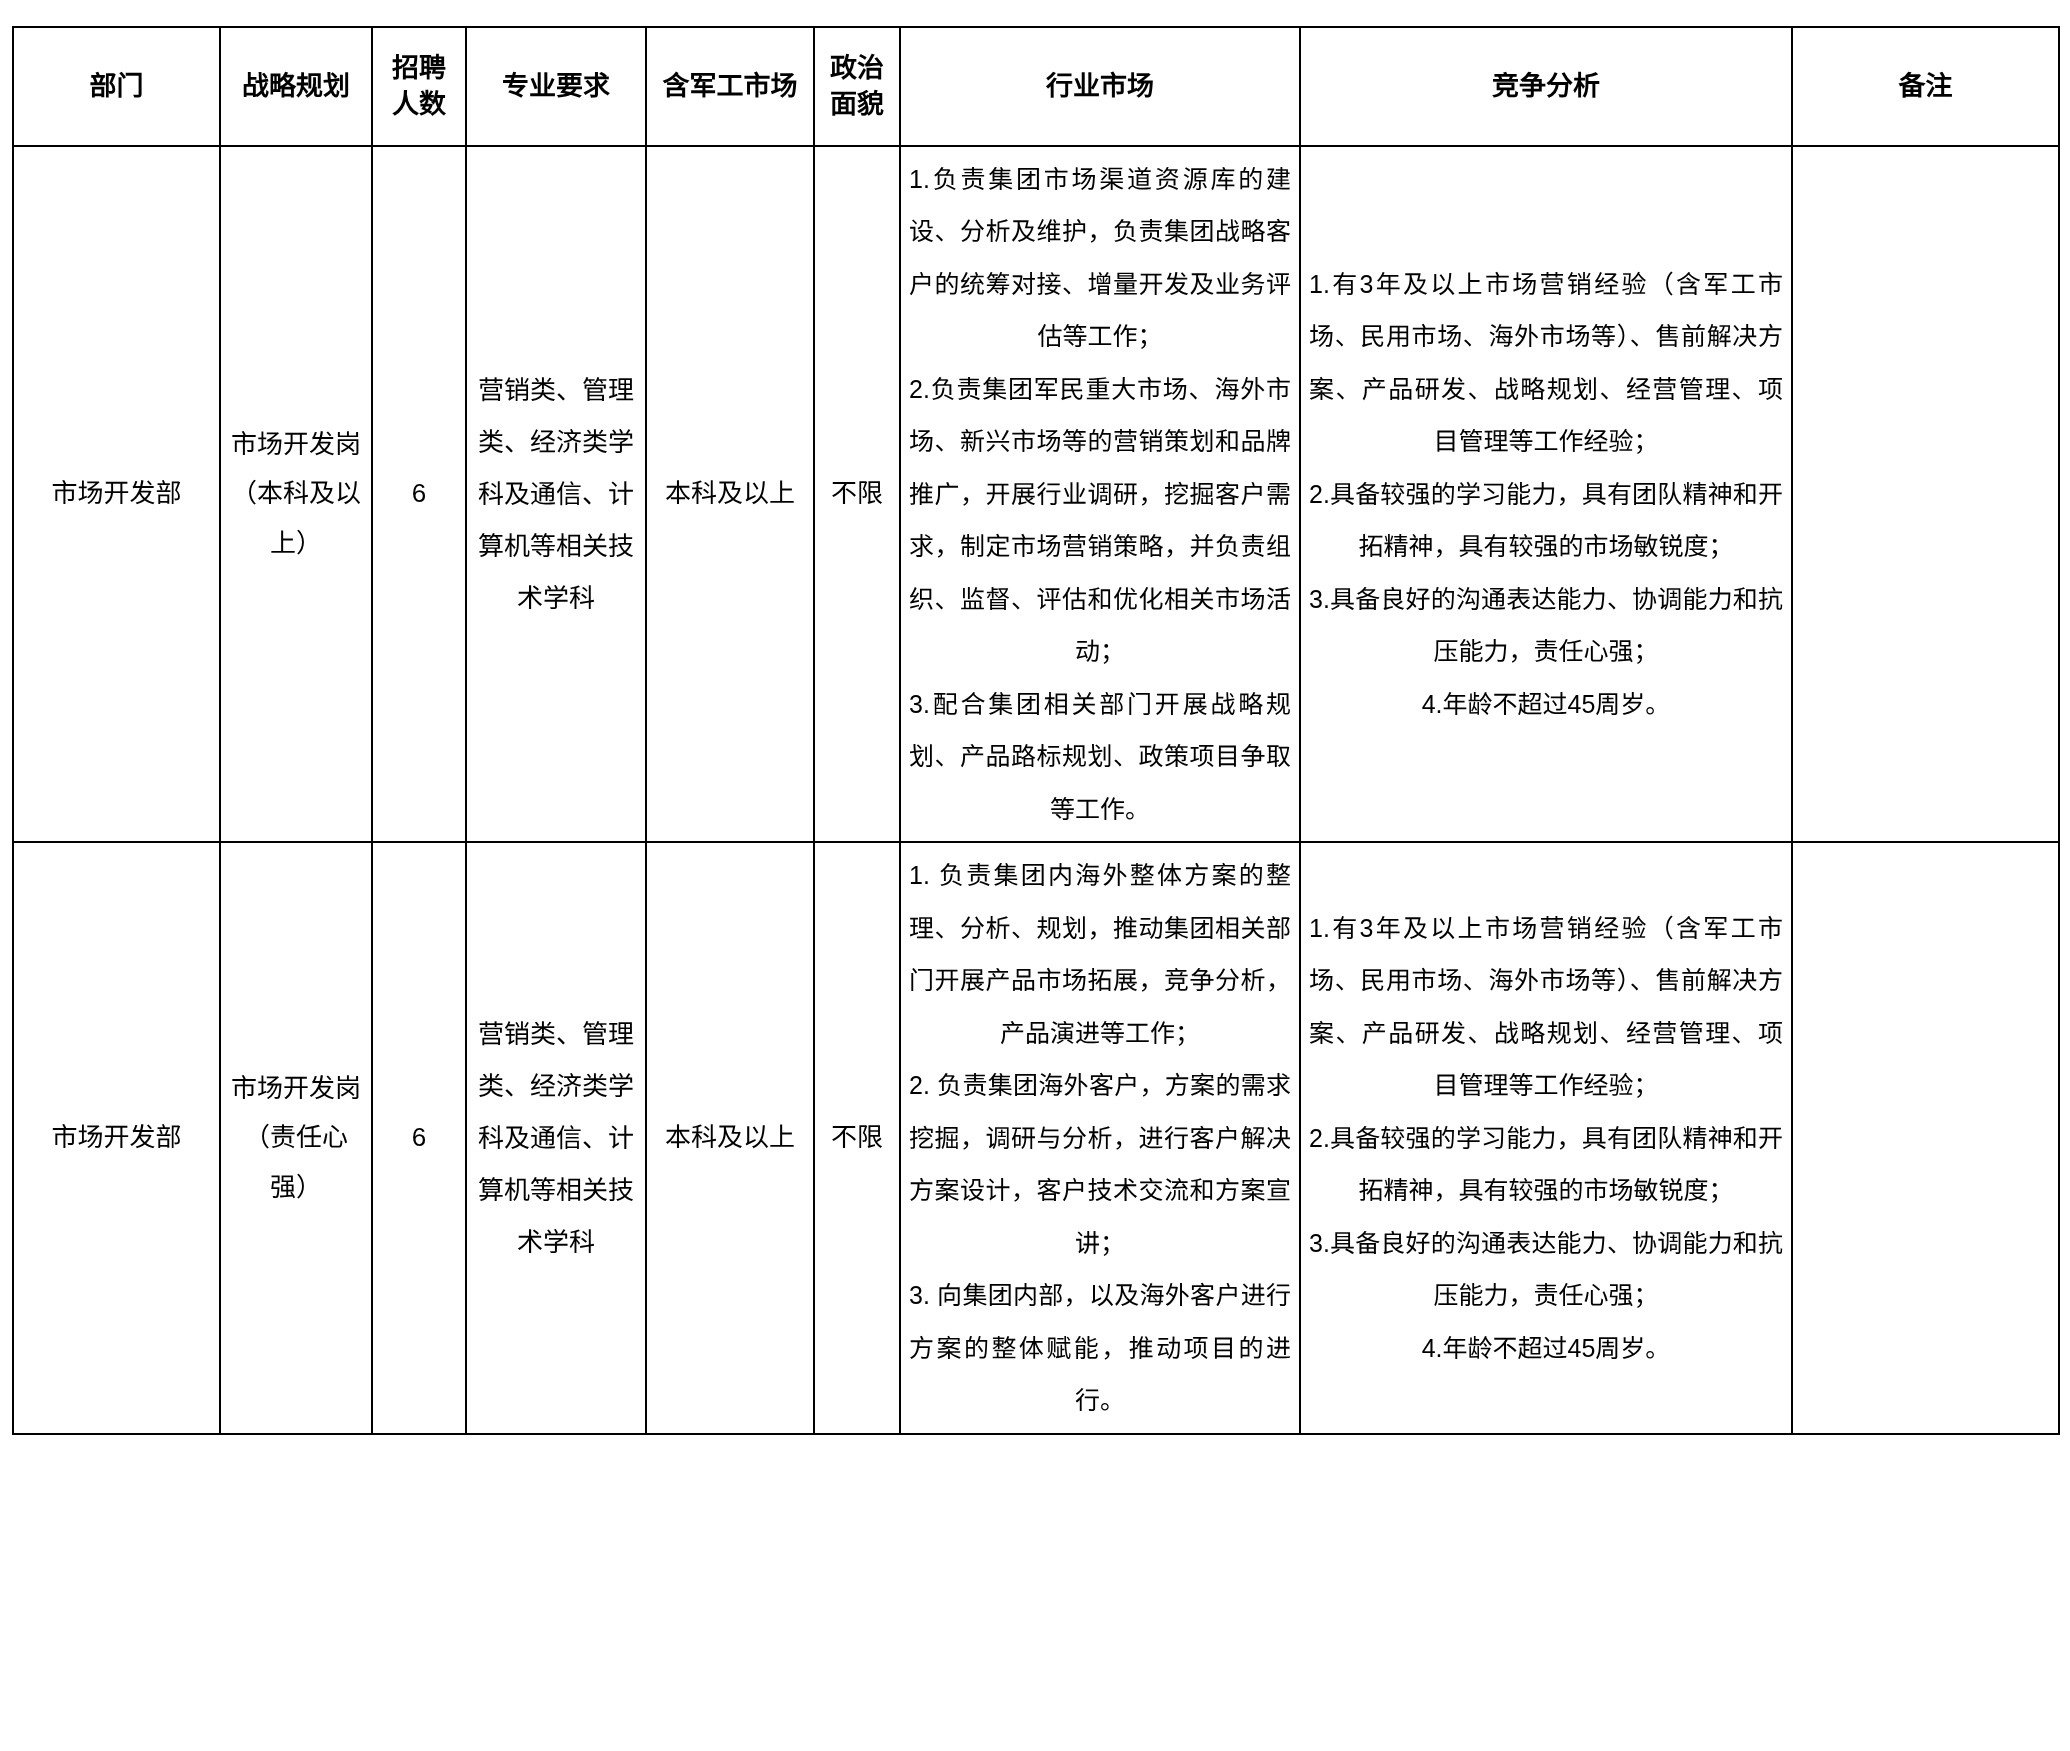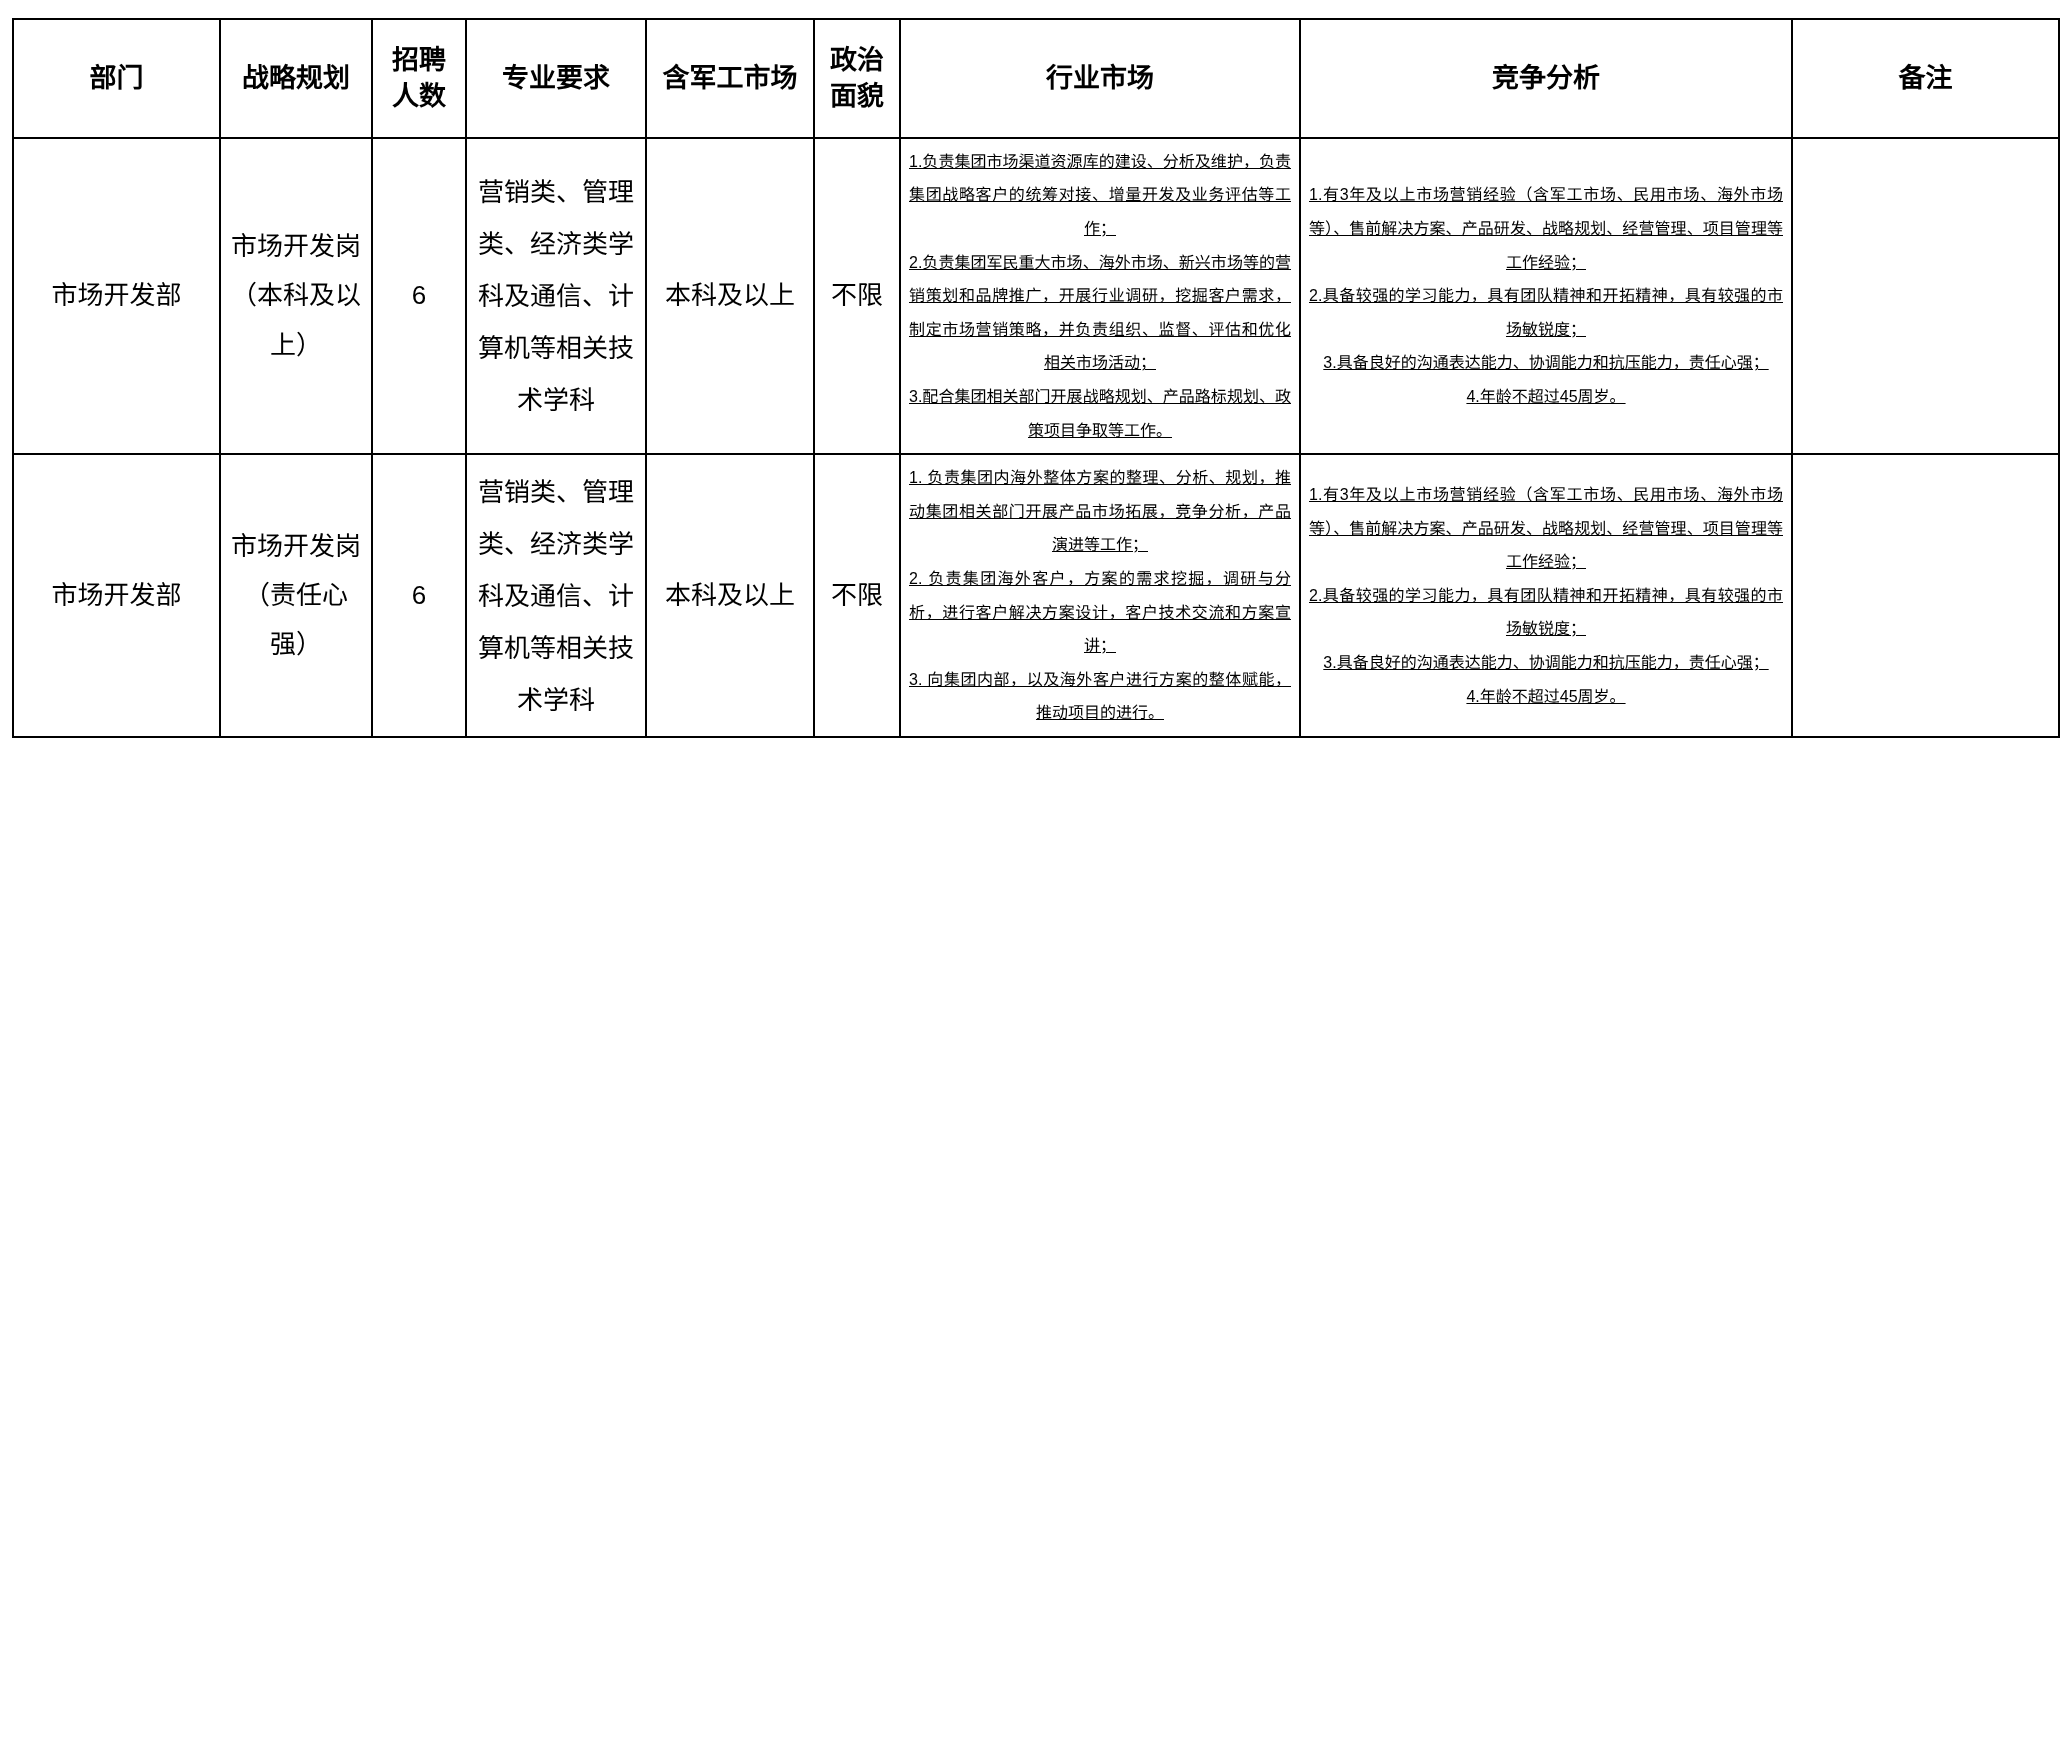--- a/index.html
+++ b/index.html
@@ -8,21 +8,21 @@
     background: #ffffff;
   }
   body {
     width: 2070px;
     font-family: "Liberation Sans", "DejaVu Sans", sans-serif;
     color: #000000;
   }
   .page {
     width: 2070px;
     box-sizing: border-box;
-    padding: 18px 12px 12px 12px;
+    padding: 26px 12px 12px 12px;
   }
   table.recruit-table {
     border-collapse: collapse;
     width: 2046px;
     table-layout: fixed;
   }
   table.recruit-table th,
   table.recruit-table td {
     border: 2px solid #000000;
     vertical-align: middle;
@@ -55,25 +55,24 @@
     font-size: 26px;
     line-height: 1.9;
   }
   td.cell-major {
     font-size: 26px;
     line-height: 2.0;
     margin-top: 36px;
   }
   td.cell-desc,
   td.cell-qual {
-    font-size: 16px;
+    font-size: 25px;
     line-height: 2.1;
     padding-left: 14px;
     padding-right: 14px;
-    text-decoration: underline;
   }
   td.cell-desc .para,
   td.cell-qual .para {
     margin: 0;
     text-align: justify;
     text-align-last: center;
     text-justify: inter-ideograph;
   }
   td.cell-remark { font-size: 26px; }
   .nowrapline { white-space: pre-line; }

